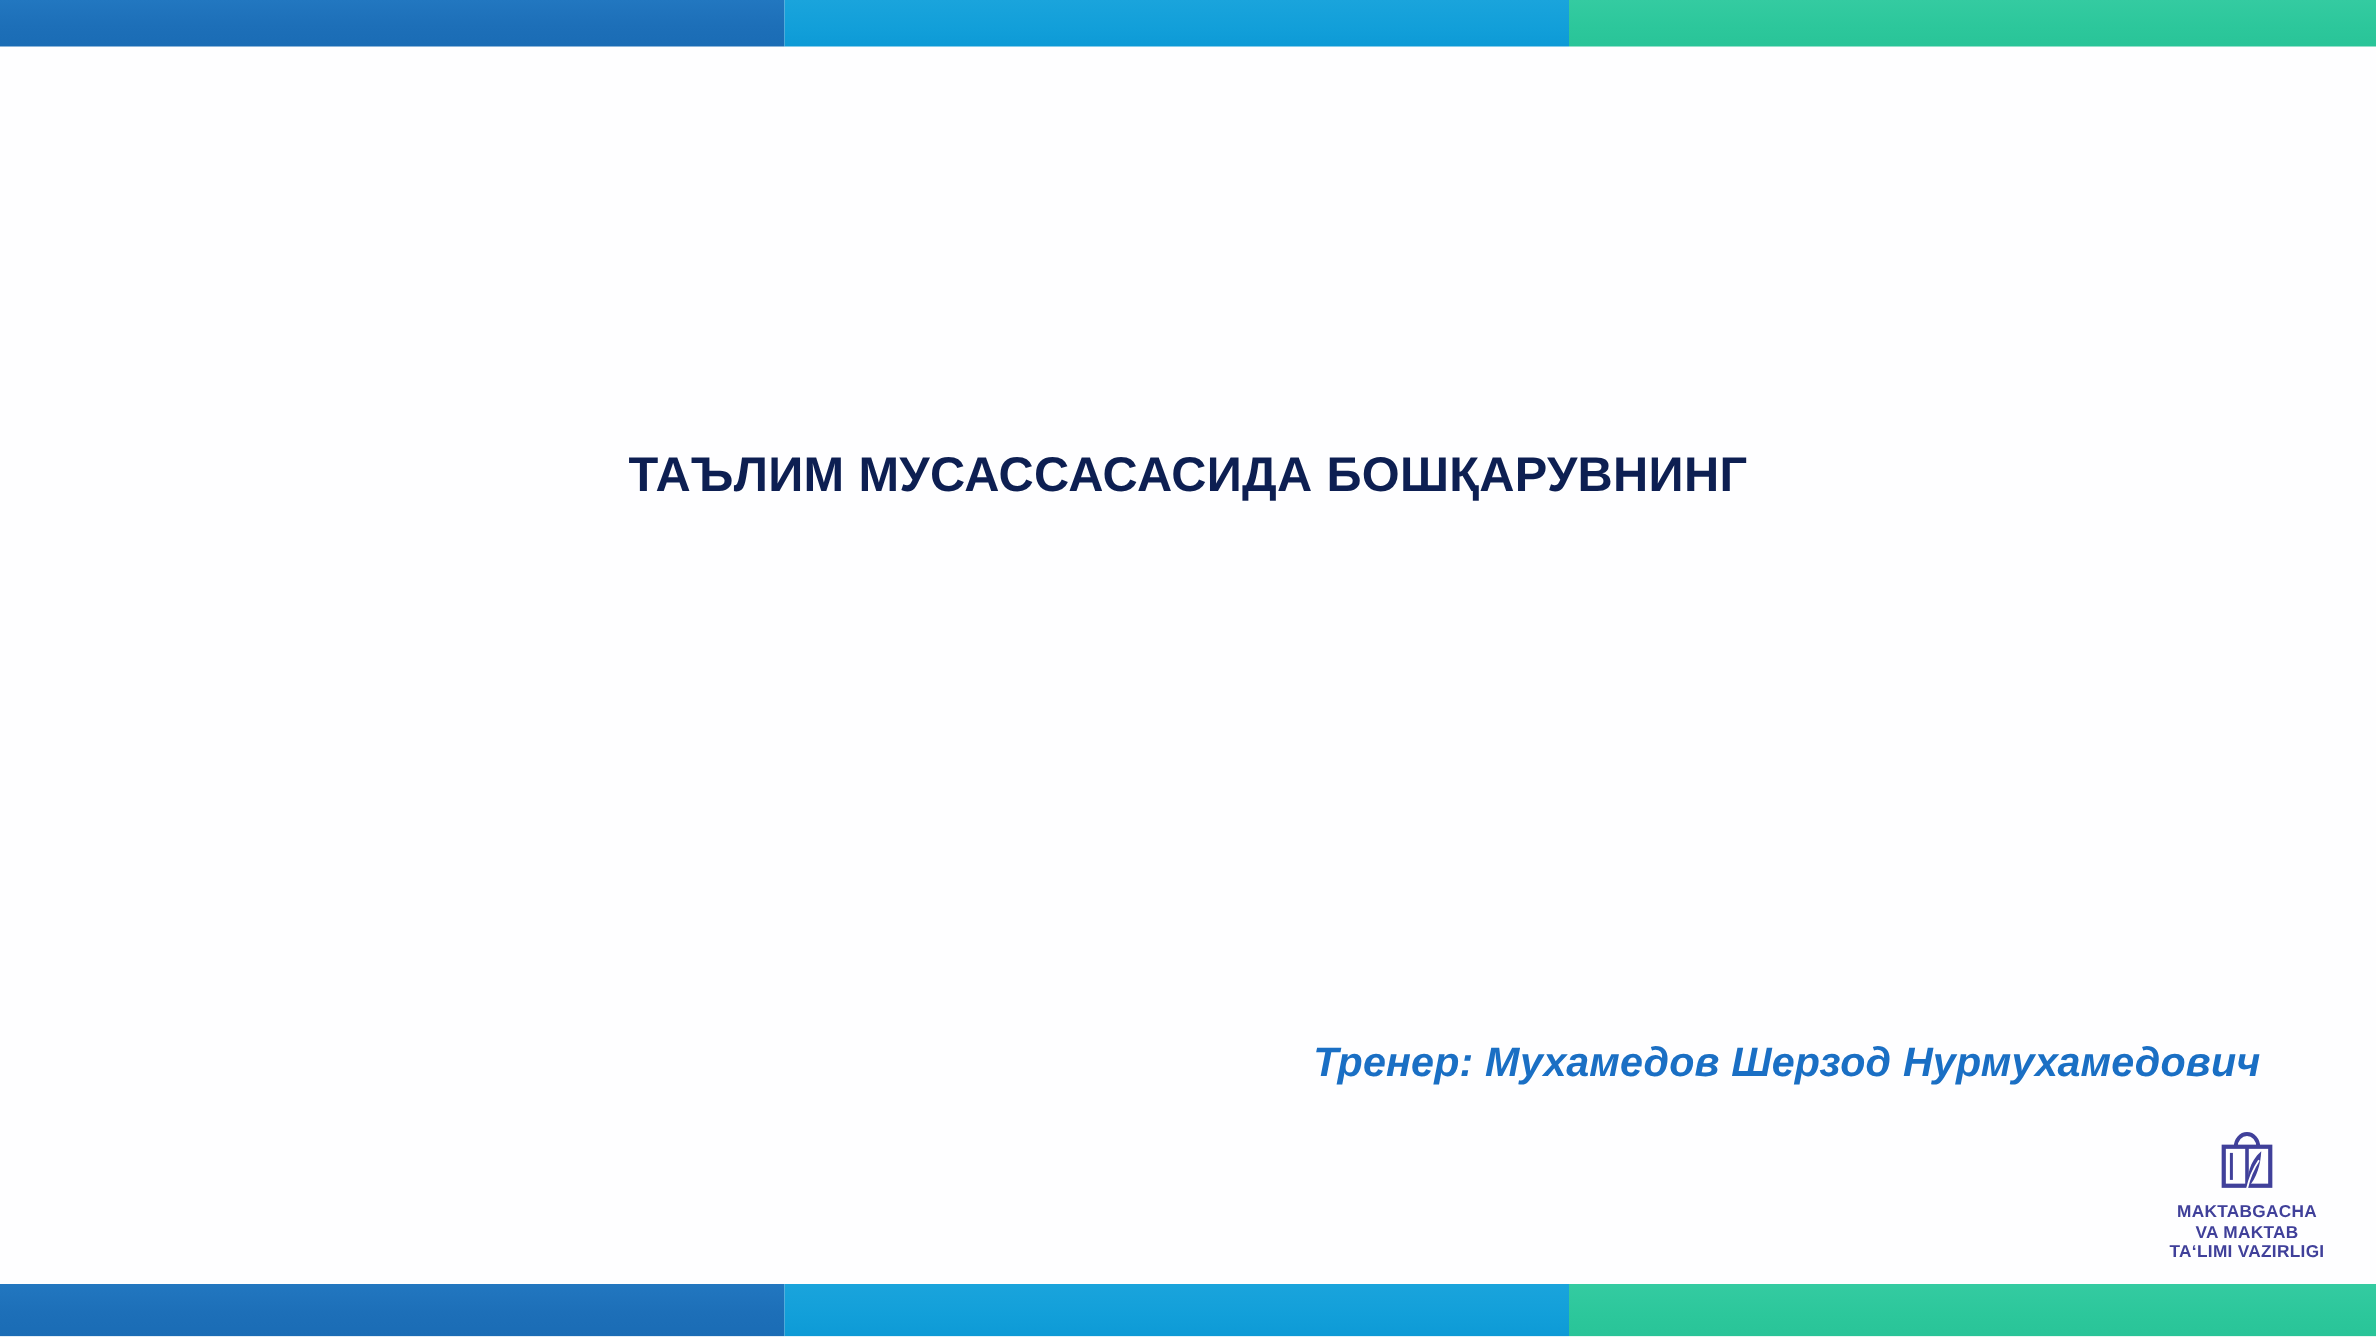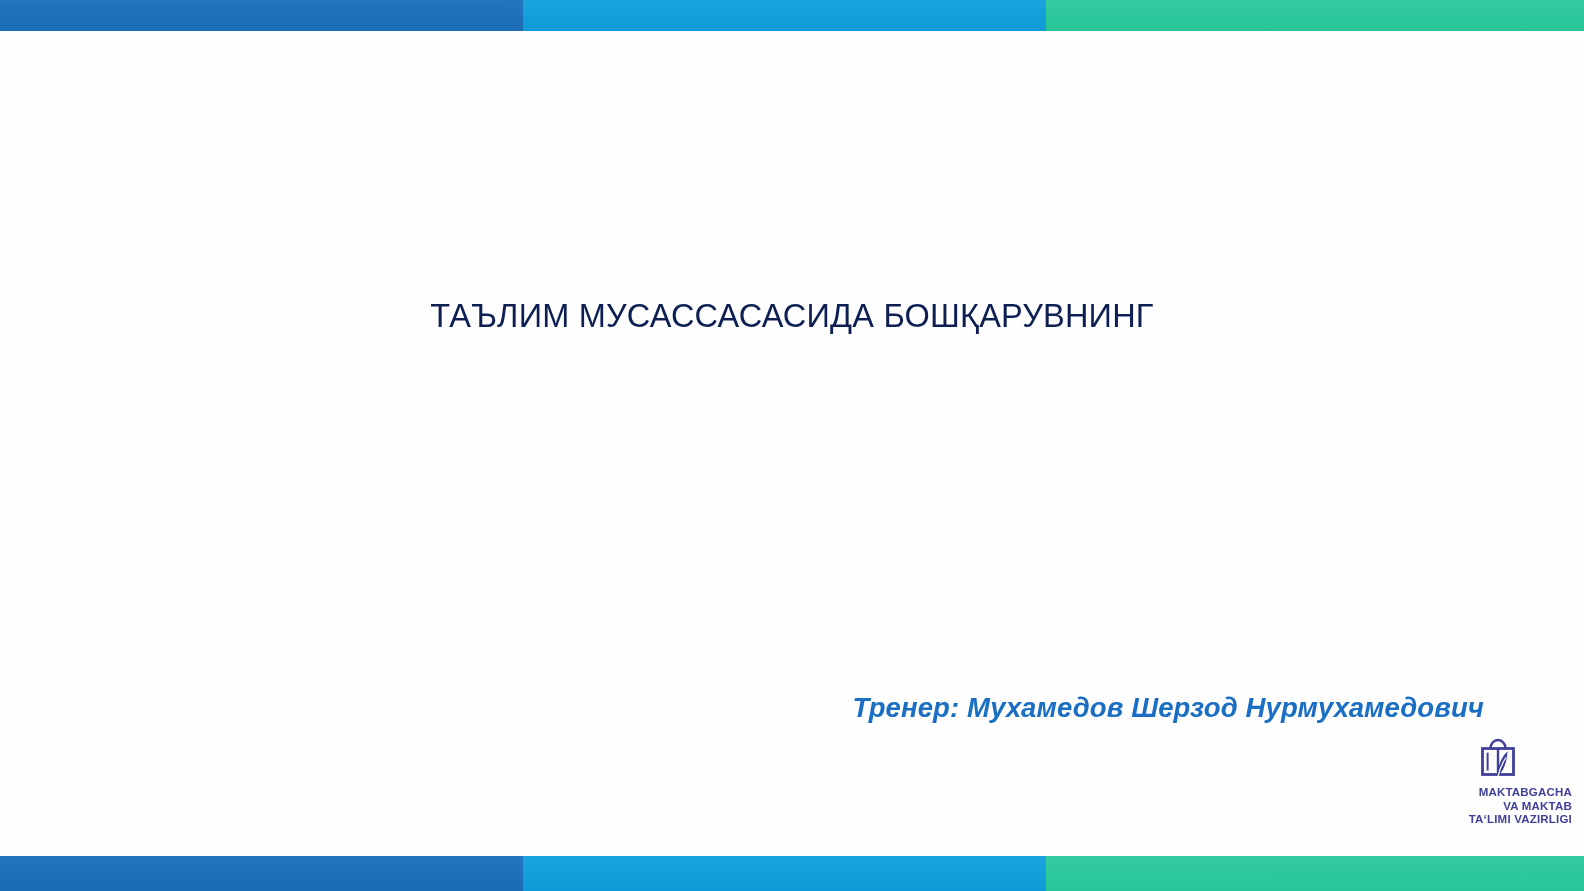--- a/index.html
+++ b/index.html
@@ -47,47 +47,47 @@
   .title-block {
     position: absolute;
     left: 0;
     top: 288px;
     width: 1584px;
     text-align: center;
   }
   .title-line {
     display: block;
     color: #0d1f52;
-    font-weight: normal;
+    font-weight: bold;
     font-size: 32.5px;
     letter-spacing: 0.2px;
     line-height: 57px;
     white-space: nowrap;
   }
 
   
   .trainer {
     position: absolute;
-    right: 100px;
+    right: 77px;
     top: 692px;
     color: #1a6fc4;
     font-weight: bold;
     font-style: italic;
     font-size: 27.5px;
     letter-spacing: 0.1px;
     white-space: nowrap;
   }
 
   
   .logo {
     position: absolute;
     left: 1424px;
-    top: 736px;
+    top: 752px;
     width: 148px;
-    text-align: right;
+    text-align: center;
   }
   .logo-mark {
     display: block;
     margin: 0 auto 4px auto;
     width: 48px;
     height: 46px;
   }
   .logo-text {
     display: block;
     color: #40409a;

